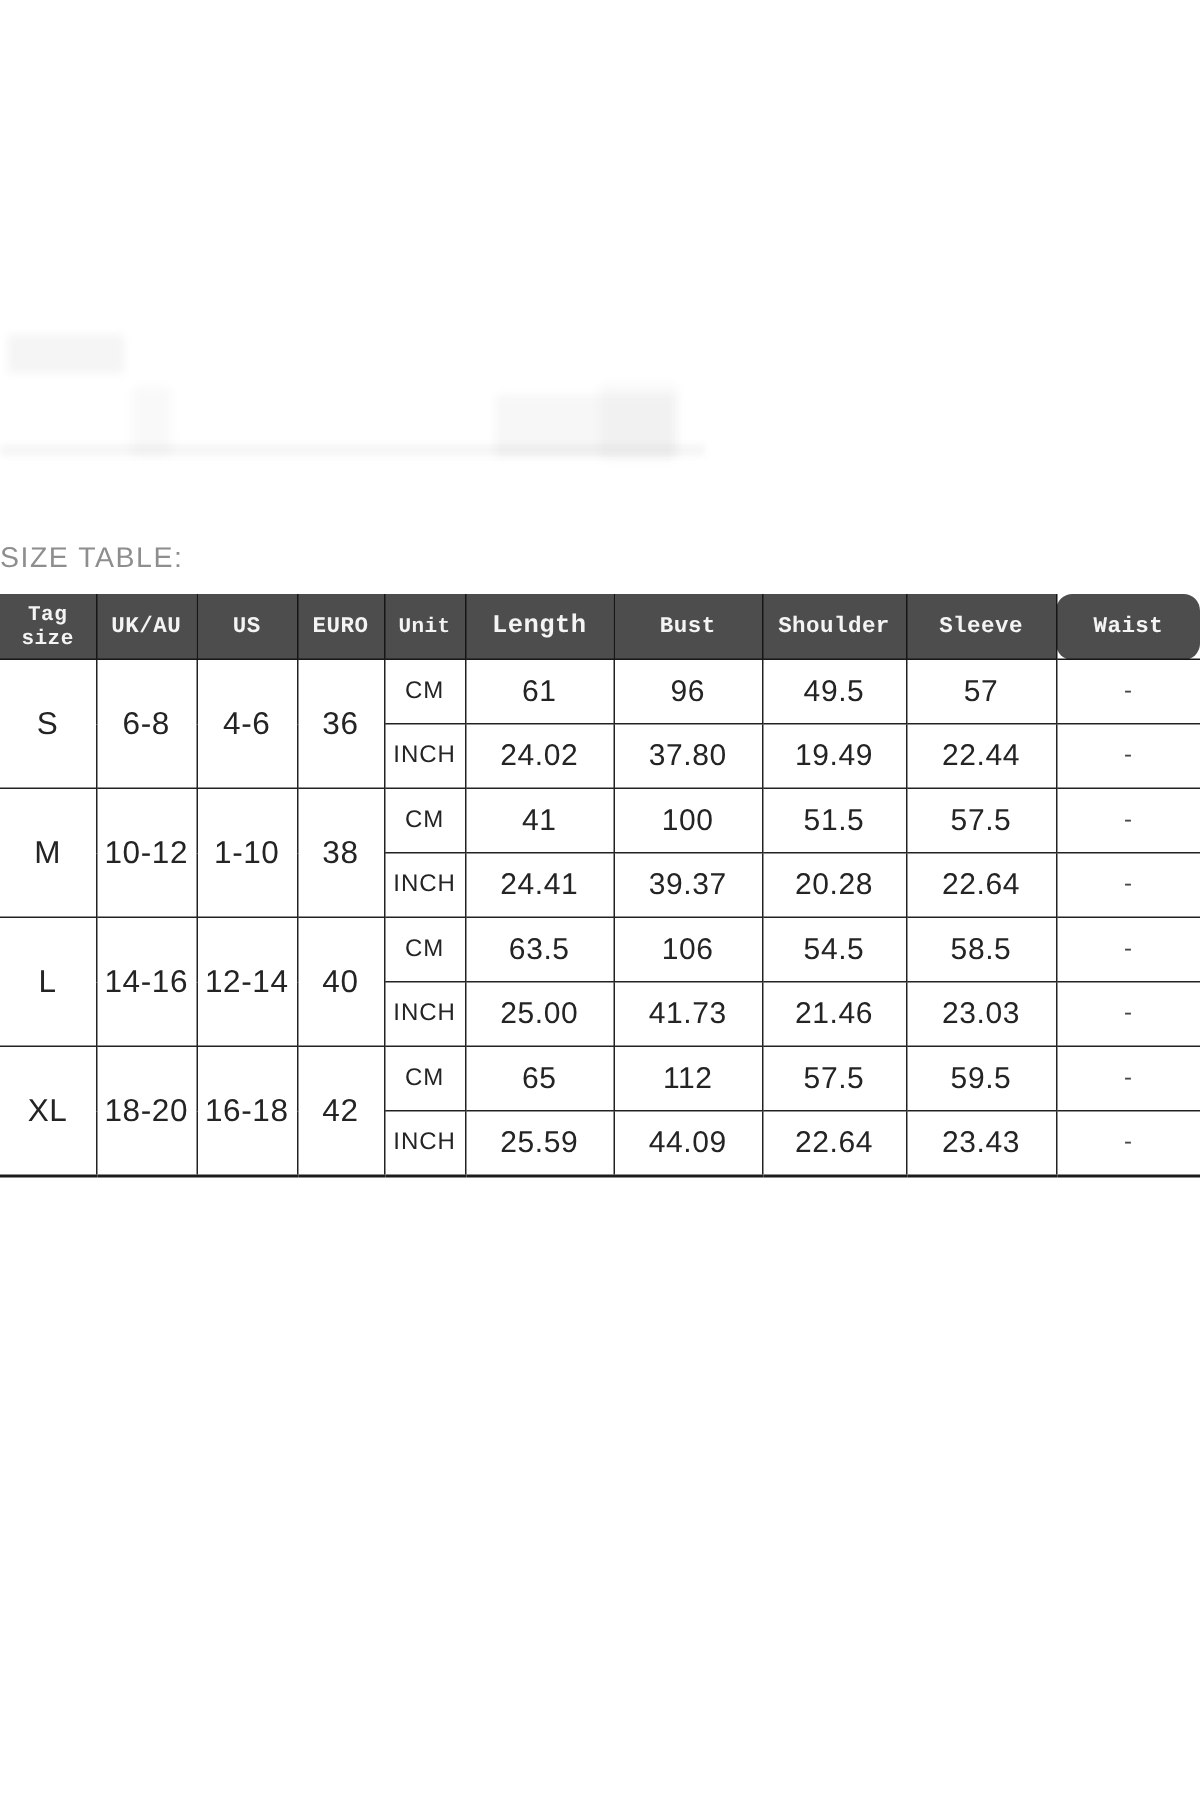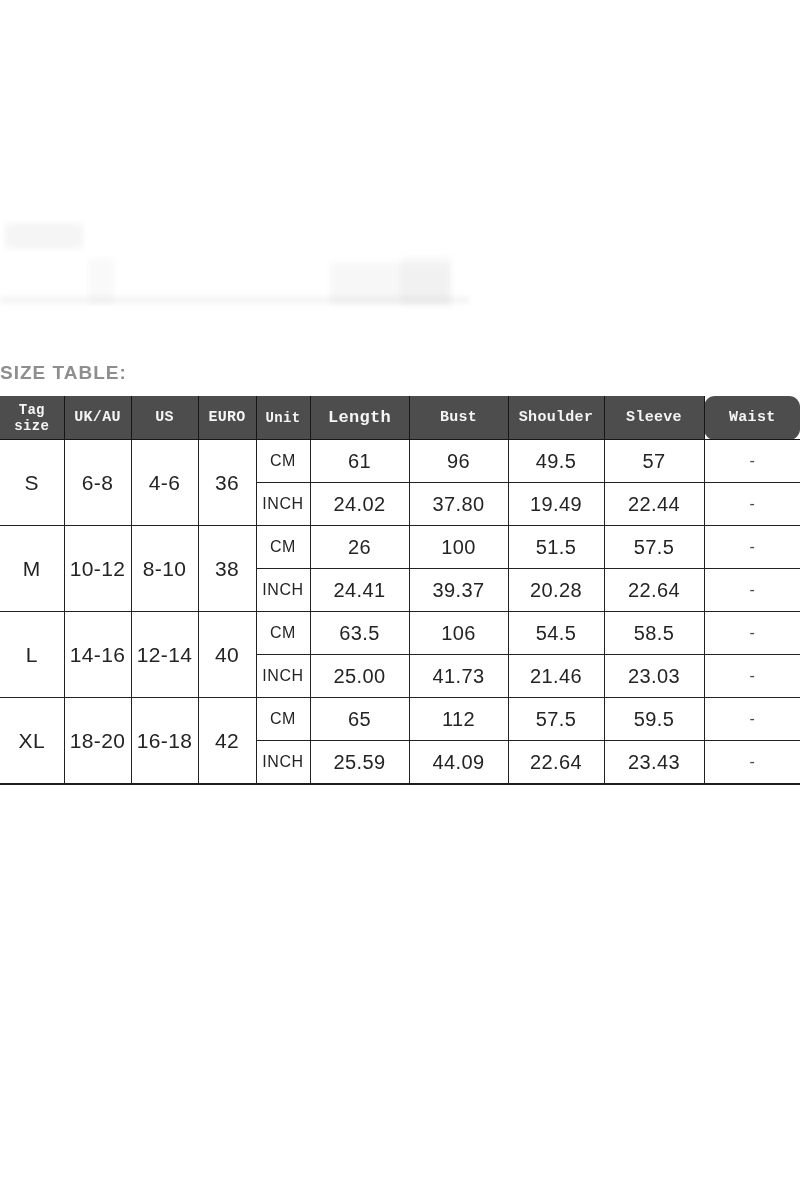--- a/index.html
+++ b/index.html
@@ -10,21 +10,21 @@
   
   .artifact{position:absolute;background:rgba(170,170,170,0.12);filter:blur(3px);border-radius:3px;}
   .a1{left:5px;top:223px;width:78px;height:26px;}
   .a2{left:88px;top:258px;width:26px;height:46px;background:rgba(170,170,170,0.07);}
   .a3{left:330px;top:263px;width:120px;height:42px;background:rgba(170,170,170,0.09);}
   .a4{left:400px;top:256px;width:52px;height:50px;background:rgba(170,170,170,0.07);}
   .a5{left:0px;top:296px;width:470px;height:8px;background:rgba(170,170,170,0.10);filter:blur(2px);}
 
   .size-table-title{
     position:absolute;left:0px;top:362px;
-    font-size:19px;letter-spacing:1px;color:#8e8e8e;font-weight:bold;
+    font-size:19px;letter-spacing:1px;color:#8e8e8e;
   }
   table.size-table{
     position:absolute;left:0;top:396px;width:800px;
     border-collapse:collapse;table-layout:fixed;
   }
   .size-table th{
     background:#4d4d4d;color:#f4f4f4;font-weight:700;font-size:15px;
     height:41px;border:1.5px solid #161616;border-top:none;
     text-align:center;vertical-align:middle;letter-spacing:0.3px;font-family:Liberation Mono, monospace;
   }
@@ -105,24 +105,24 @@
         <td>24.02</td>
         <td>37.80</td>
         <td>19.49</td>
         <td>22.44</td>
         <td class="dash no-right">-</td>
       </tr>
 
       <tr>
         <td rowspan="2" class="big no-left">M</td>
         <td rowspan="2" class="big">10-12</td>
-        <td rowspan="2" class="big">8-10</td>
+        <td rowspan="2" class="big">1-10</td>
         <td rowspan="2" class="big">38</td>
         <td class="unit">CM</td>
-        <td>26</td>
+        <td>41</td>
         <td>100</td>
         <td>51.5</td>
         <td>57.5</td>
         <td class="dash no-right">-</td>
       </tr>
       <tr>
         <td class="unit">INCH</td>
         <td>24.41</td>
         <td>39.37</td>
         <td>20.28</td>

